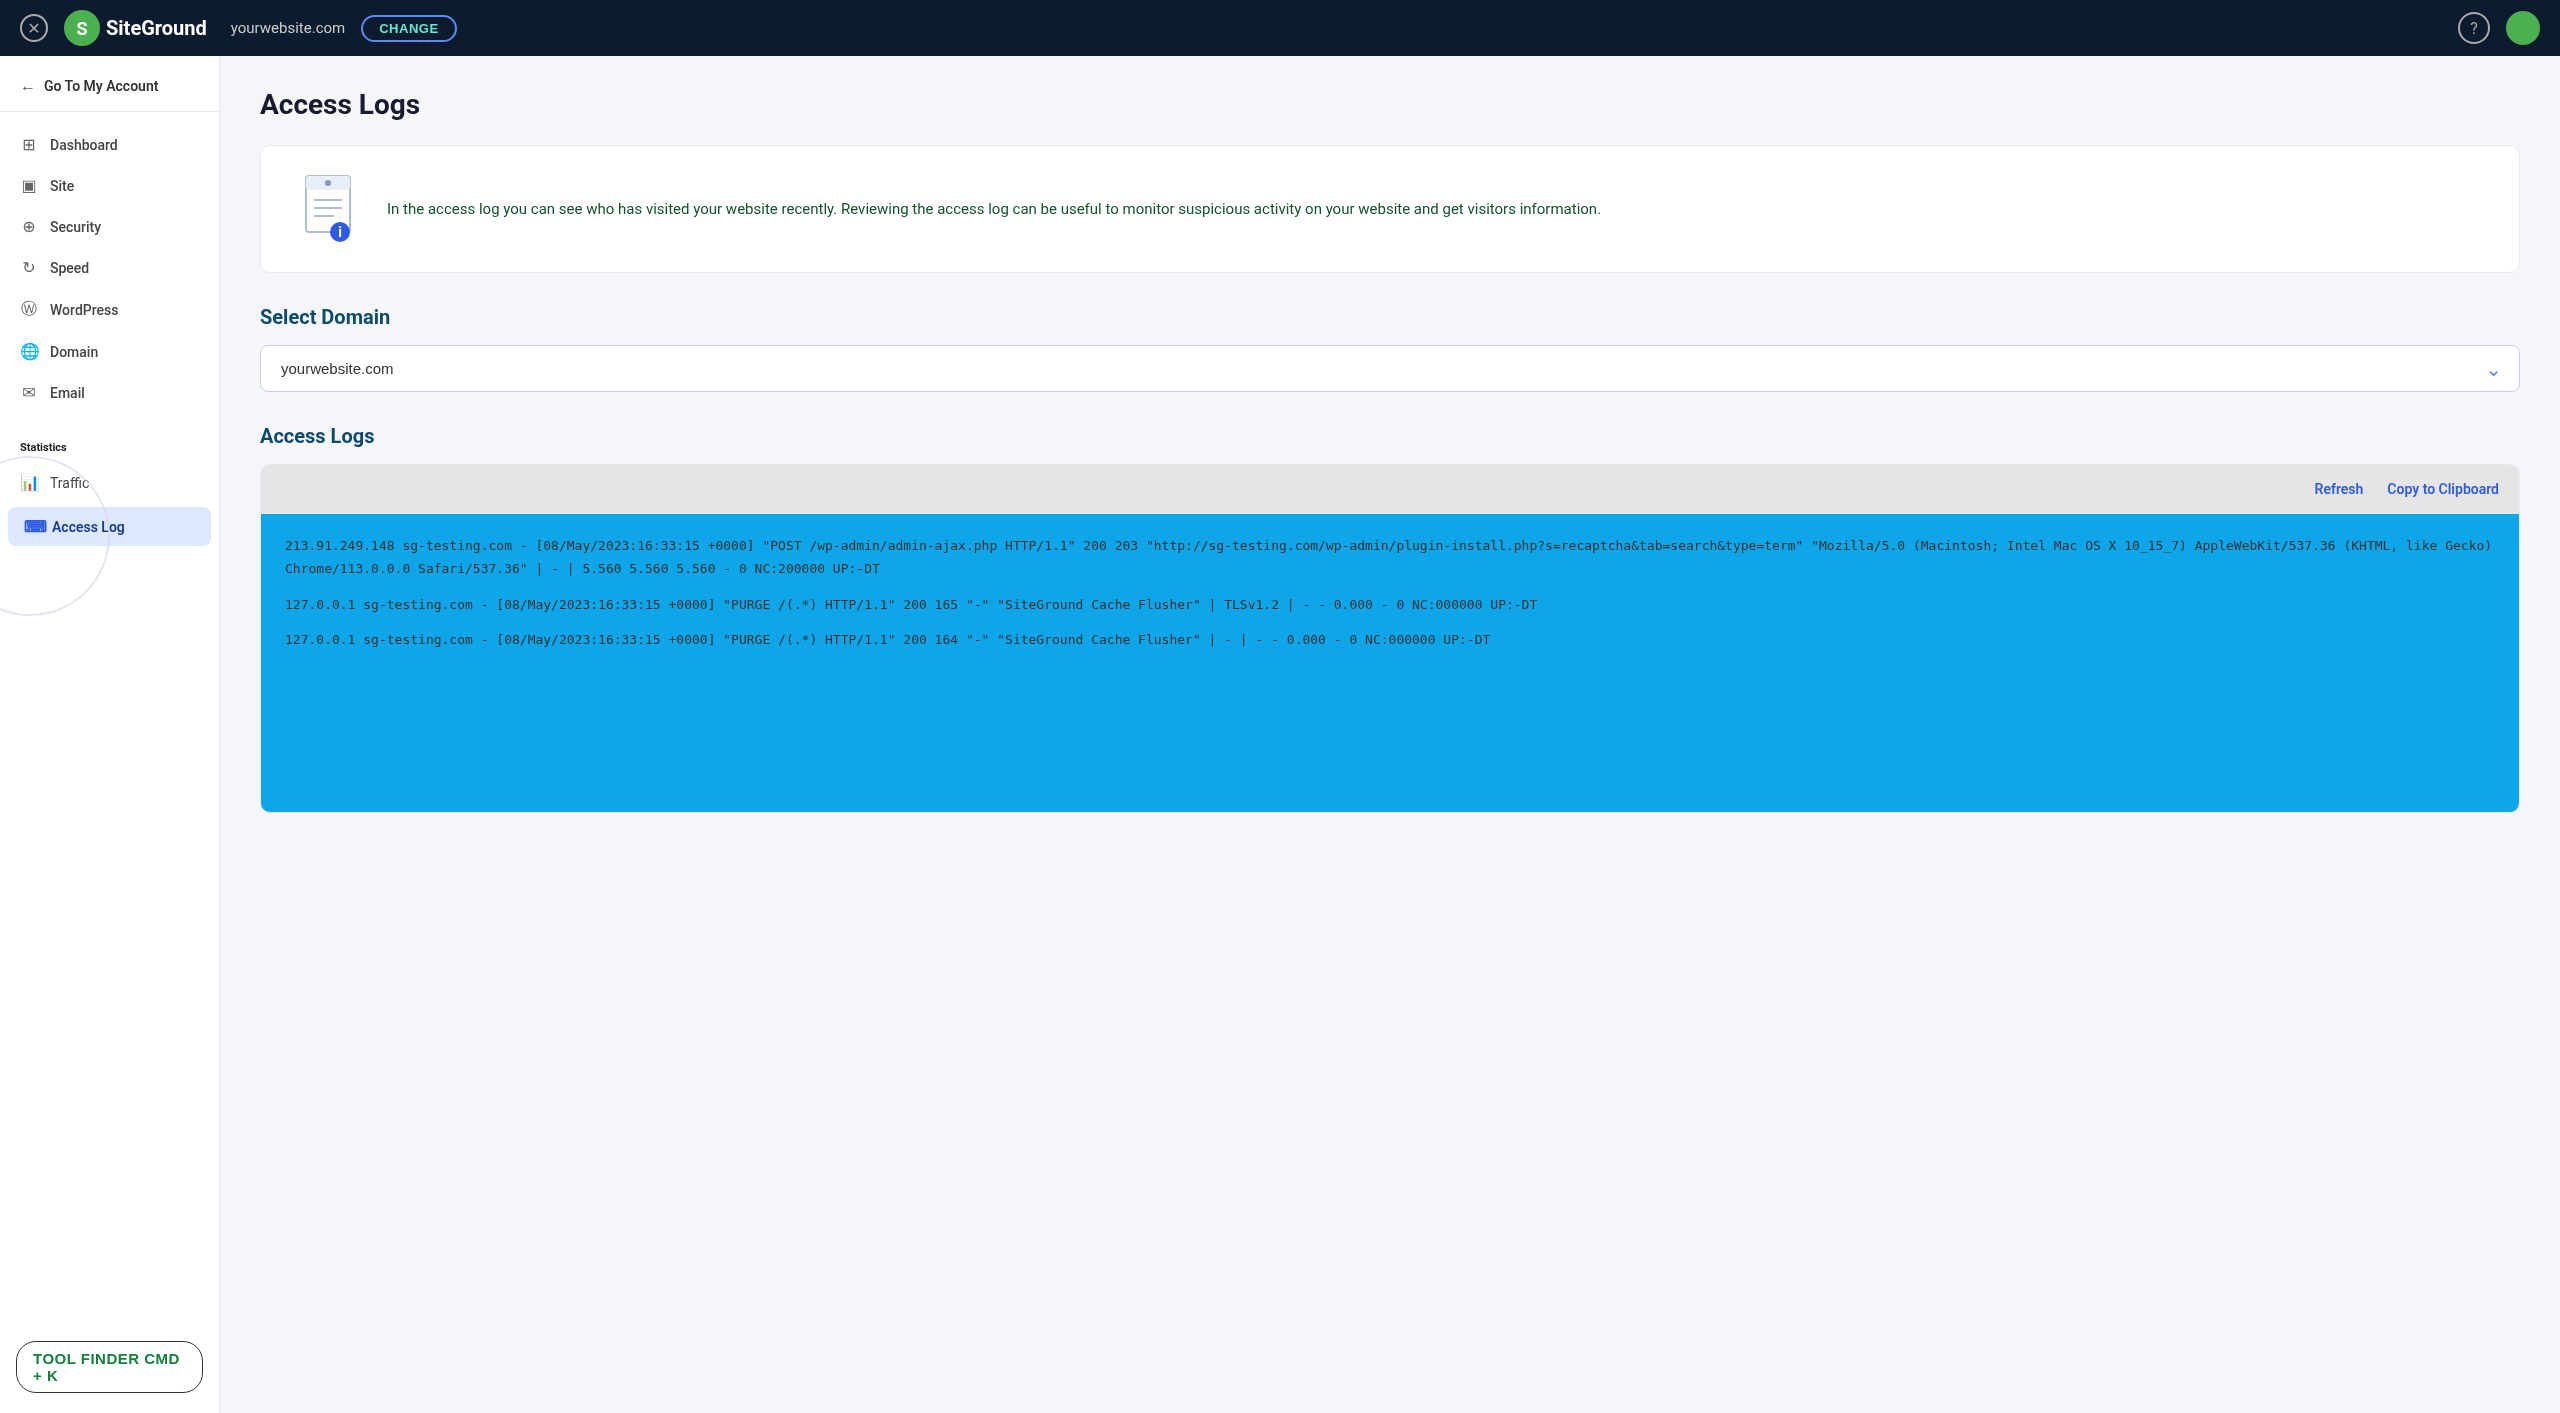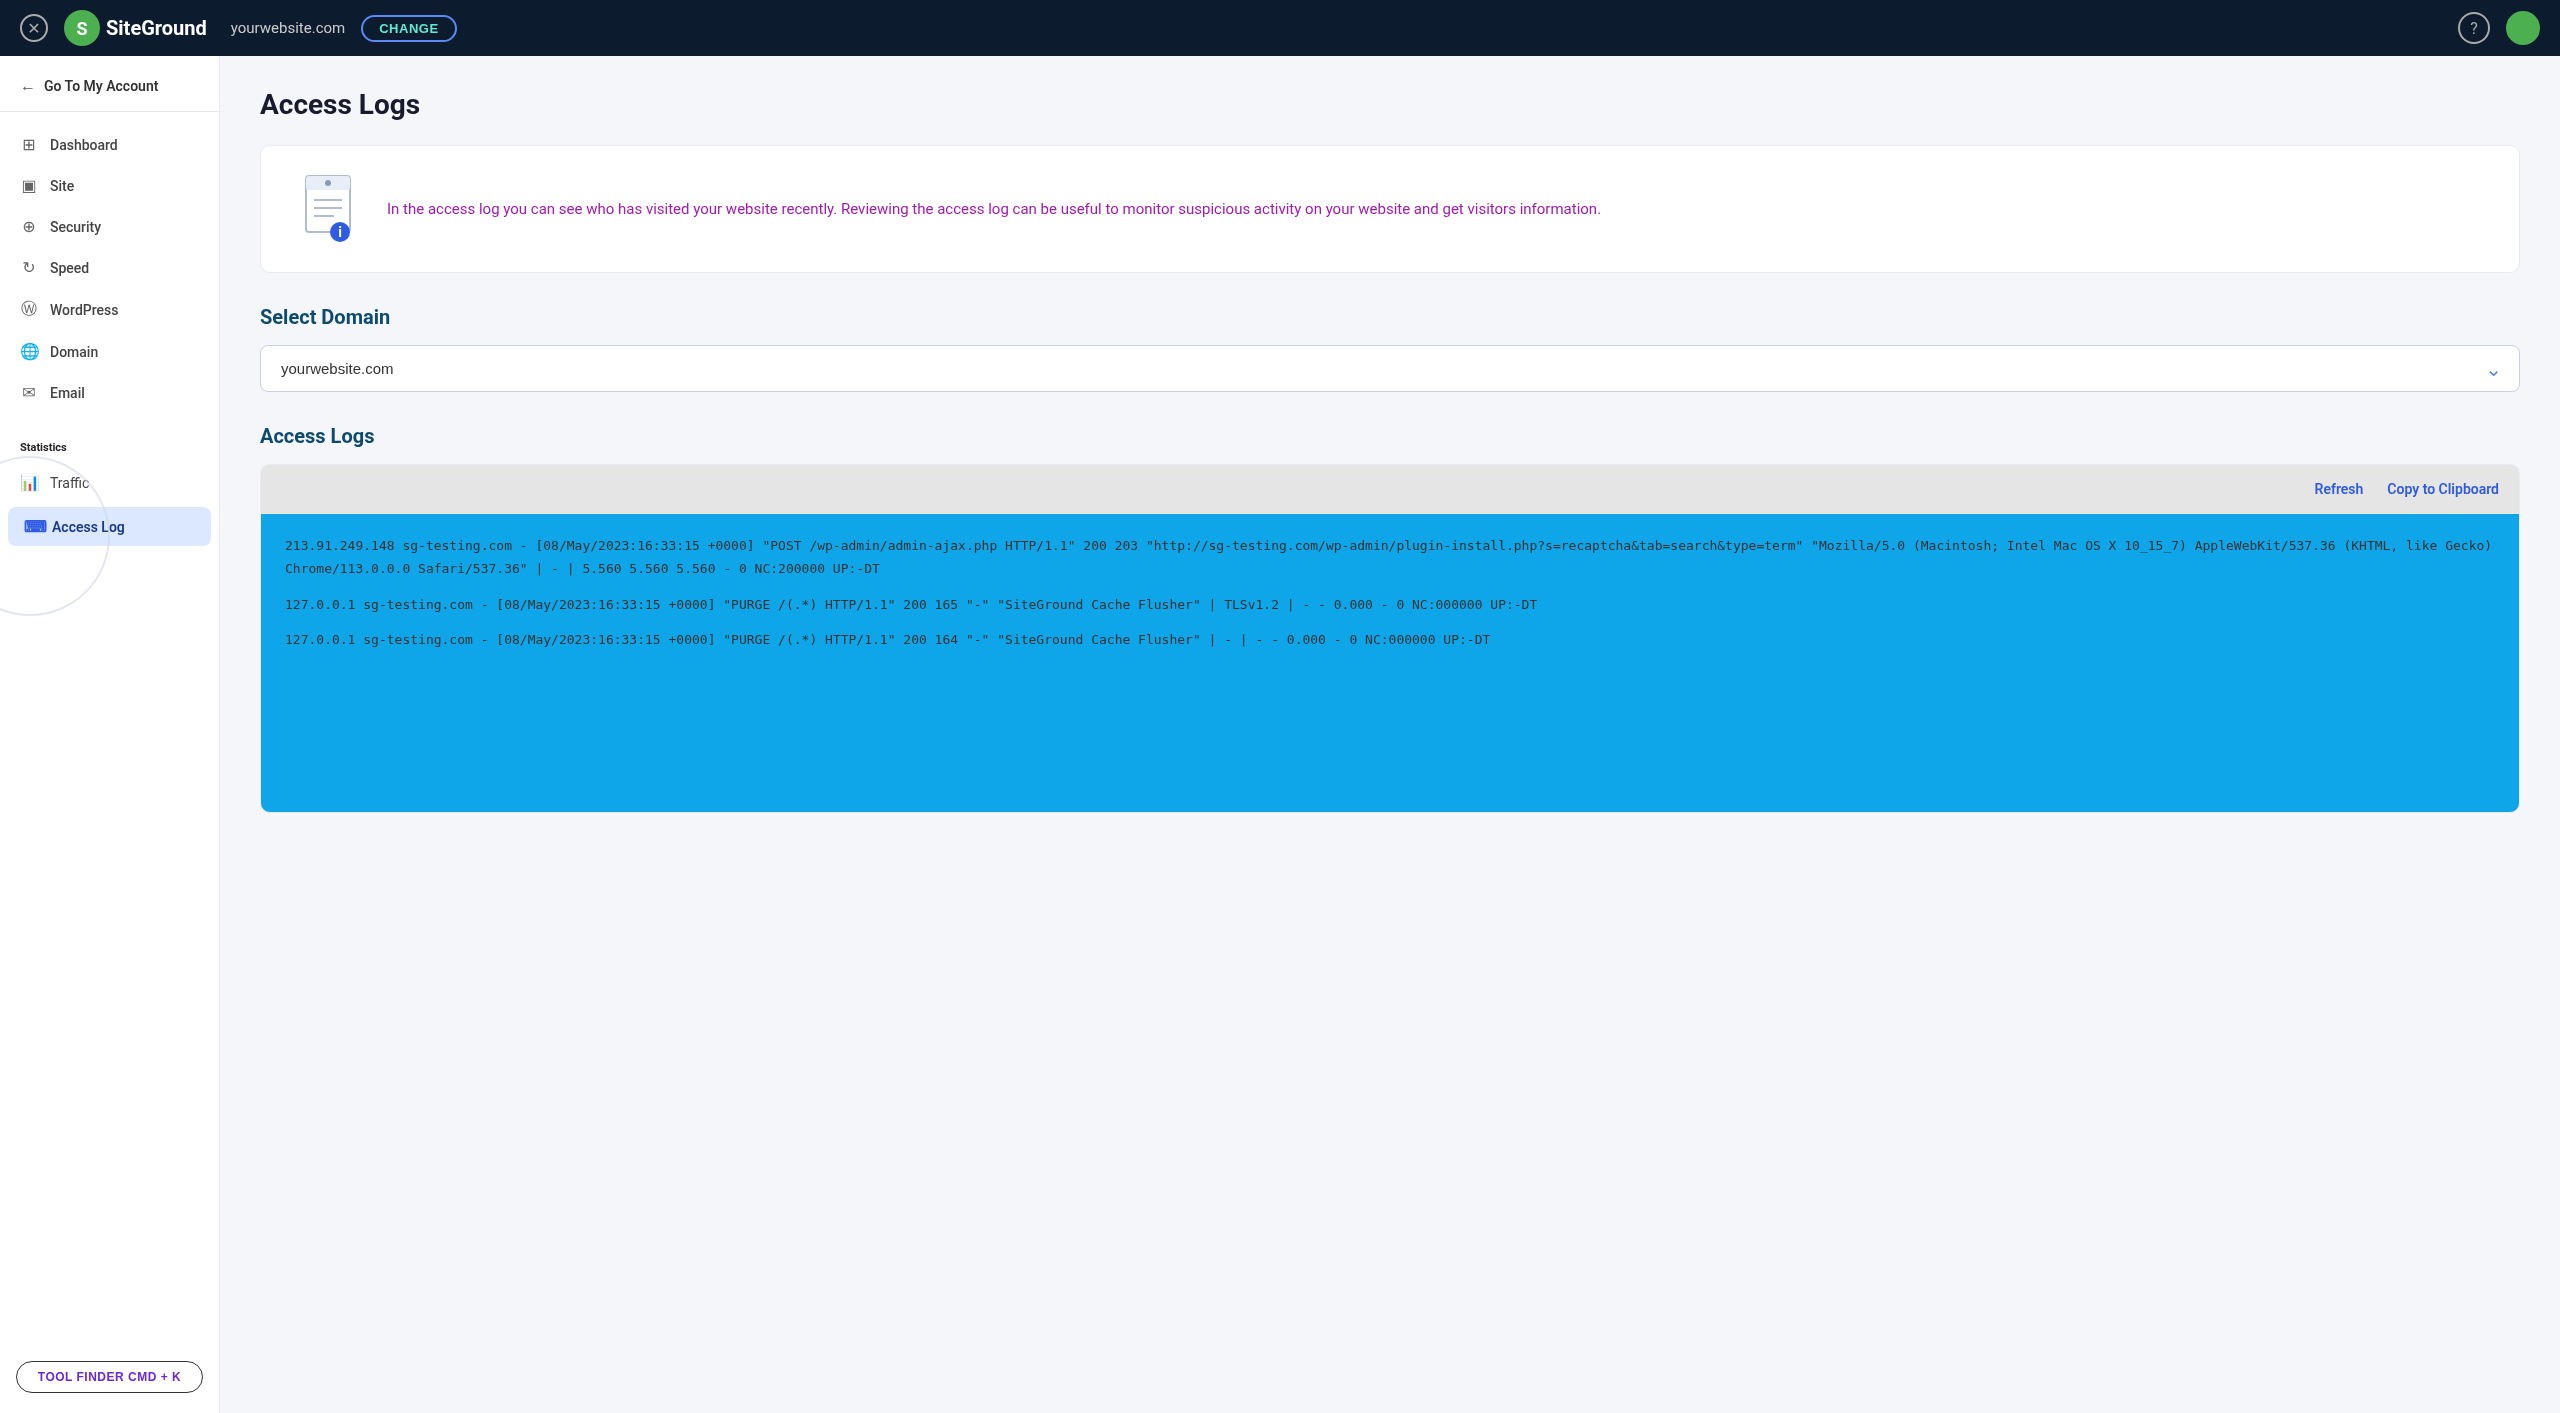--- a/index.html
+++ b/index.html
@@ -91,22 +91,22 @@
     }
     .sidebar-traffic {
       display: flex; align-items: center; gap: 12px;
       padding: 11px 20px; color: #444; font-size: 14px; cursor: pointer;
     }
 
     
     .tool-finder {
       margin: 16px 16px 0;
       border: 1.5px solid #333; border-radius: 20px;
-      padding: 8px 16px; font-size: 12px; font-weight: 600;
-      color: #6d28d9; cursor: pointer; text-align: center;
+      padding: 8px 16px; font-size: 15px; font-weight: 600;
+      color: #15803d; cursor: pointer; text-align: left;
       letter-spacing: 0.5px; background: white;
     }
 
     
     .main {
       flex: 1; overflow-y: auto; padding: 32px 40px;
     }
     .page-title {
       font-size: 28px; font-weight: 700; color: #1a1a2e; margin-bottom: 24px;
     }
@@ -115,21 +115,21 @@
     .info-banner {
       background: white; border: 1px solid #e8eaf0; border-radius: 10px;
       display: flex; align-items: center; gap: 24px;
       padding: 28px 32px; margin-bottom: 32px;
     }
     .info-banner-icon {
       width: 70px; height: 70px; flex-shrink: 0;
       display: flex; align-items: center; justify-content: center;
     }
     .info-banner-text {
-      font-size: 15px; color: #a21caf; line-height: 1.6;
+      font-size: 15px; color: #14532d; line-height: 1.6;
     }
 
     
     .section-title {
       font-size: 20px; font-weight: 700; color: #0c4a6e; margin-bottom: 16px;
     }
 
     
     .domain-select-wrapper {
       position: relative; margin-bottom: 32px;

